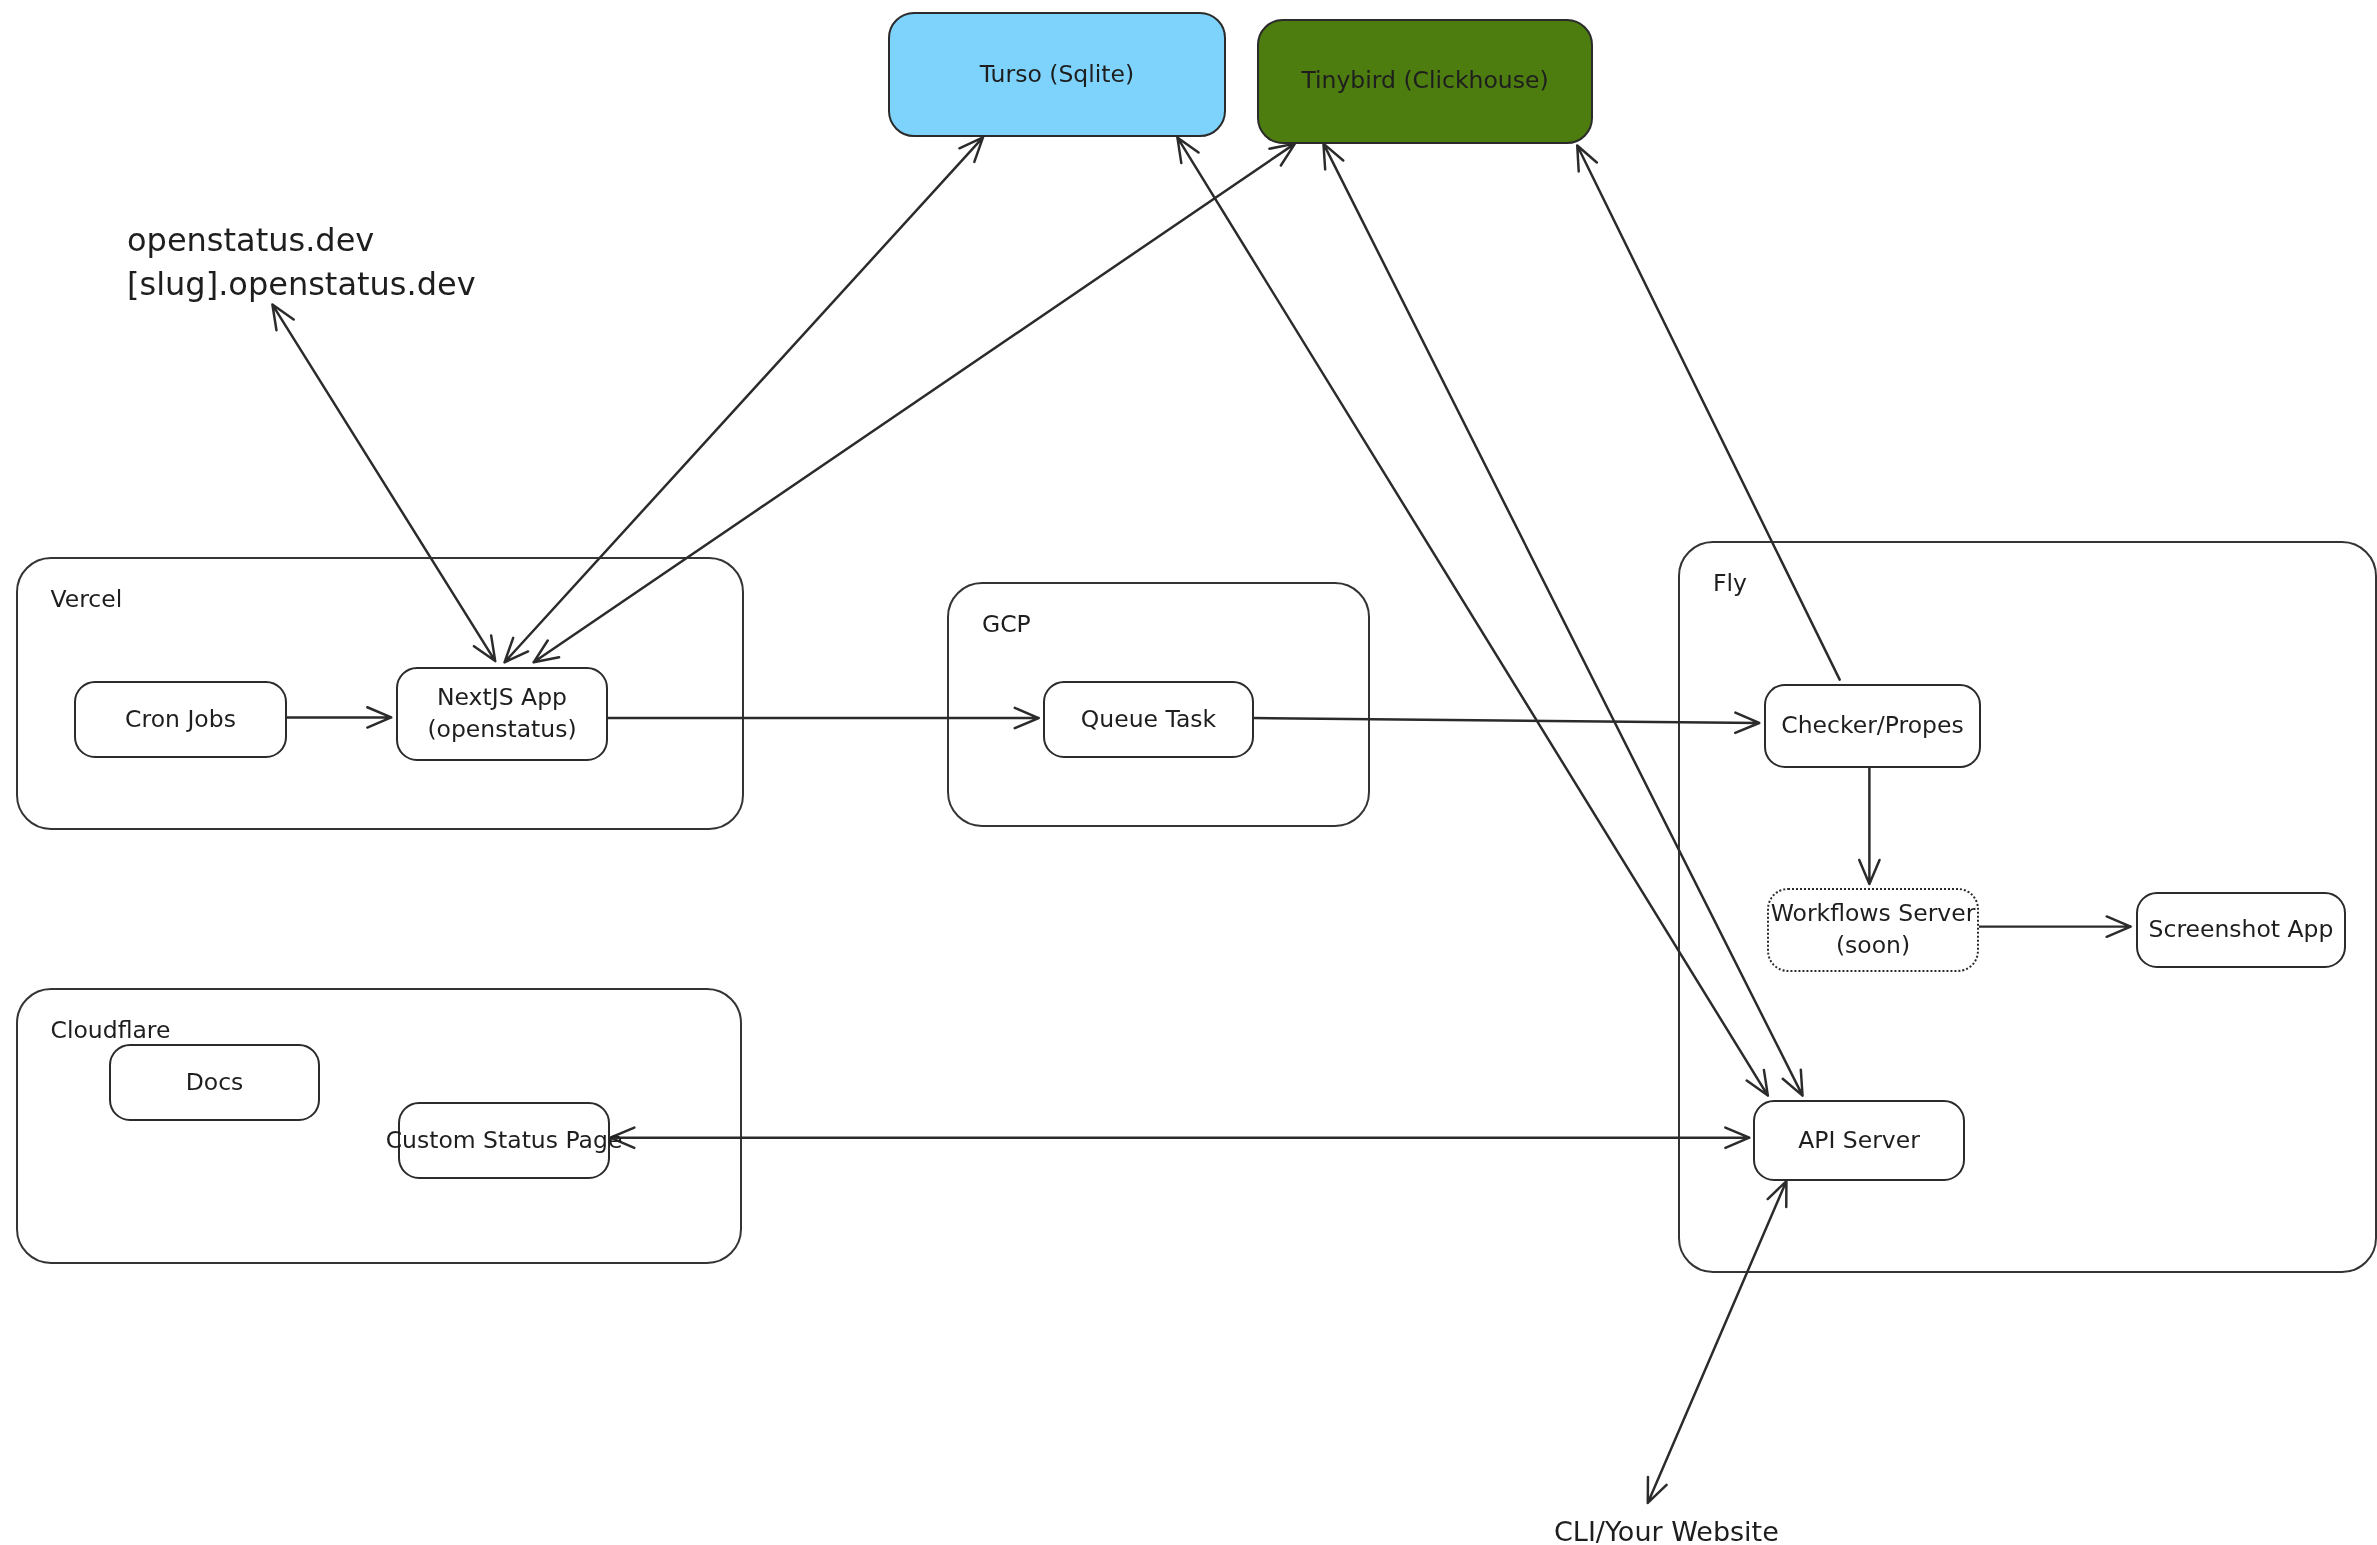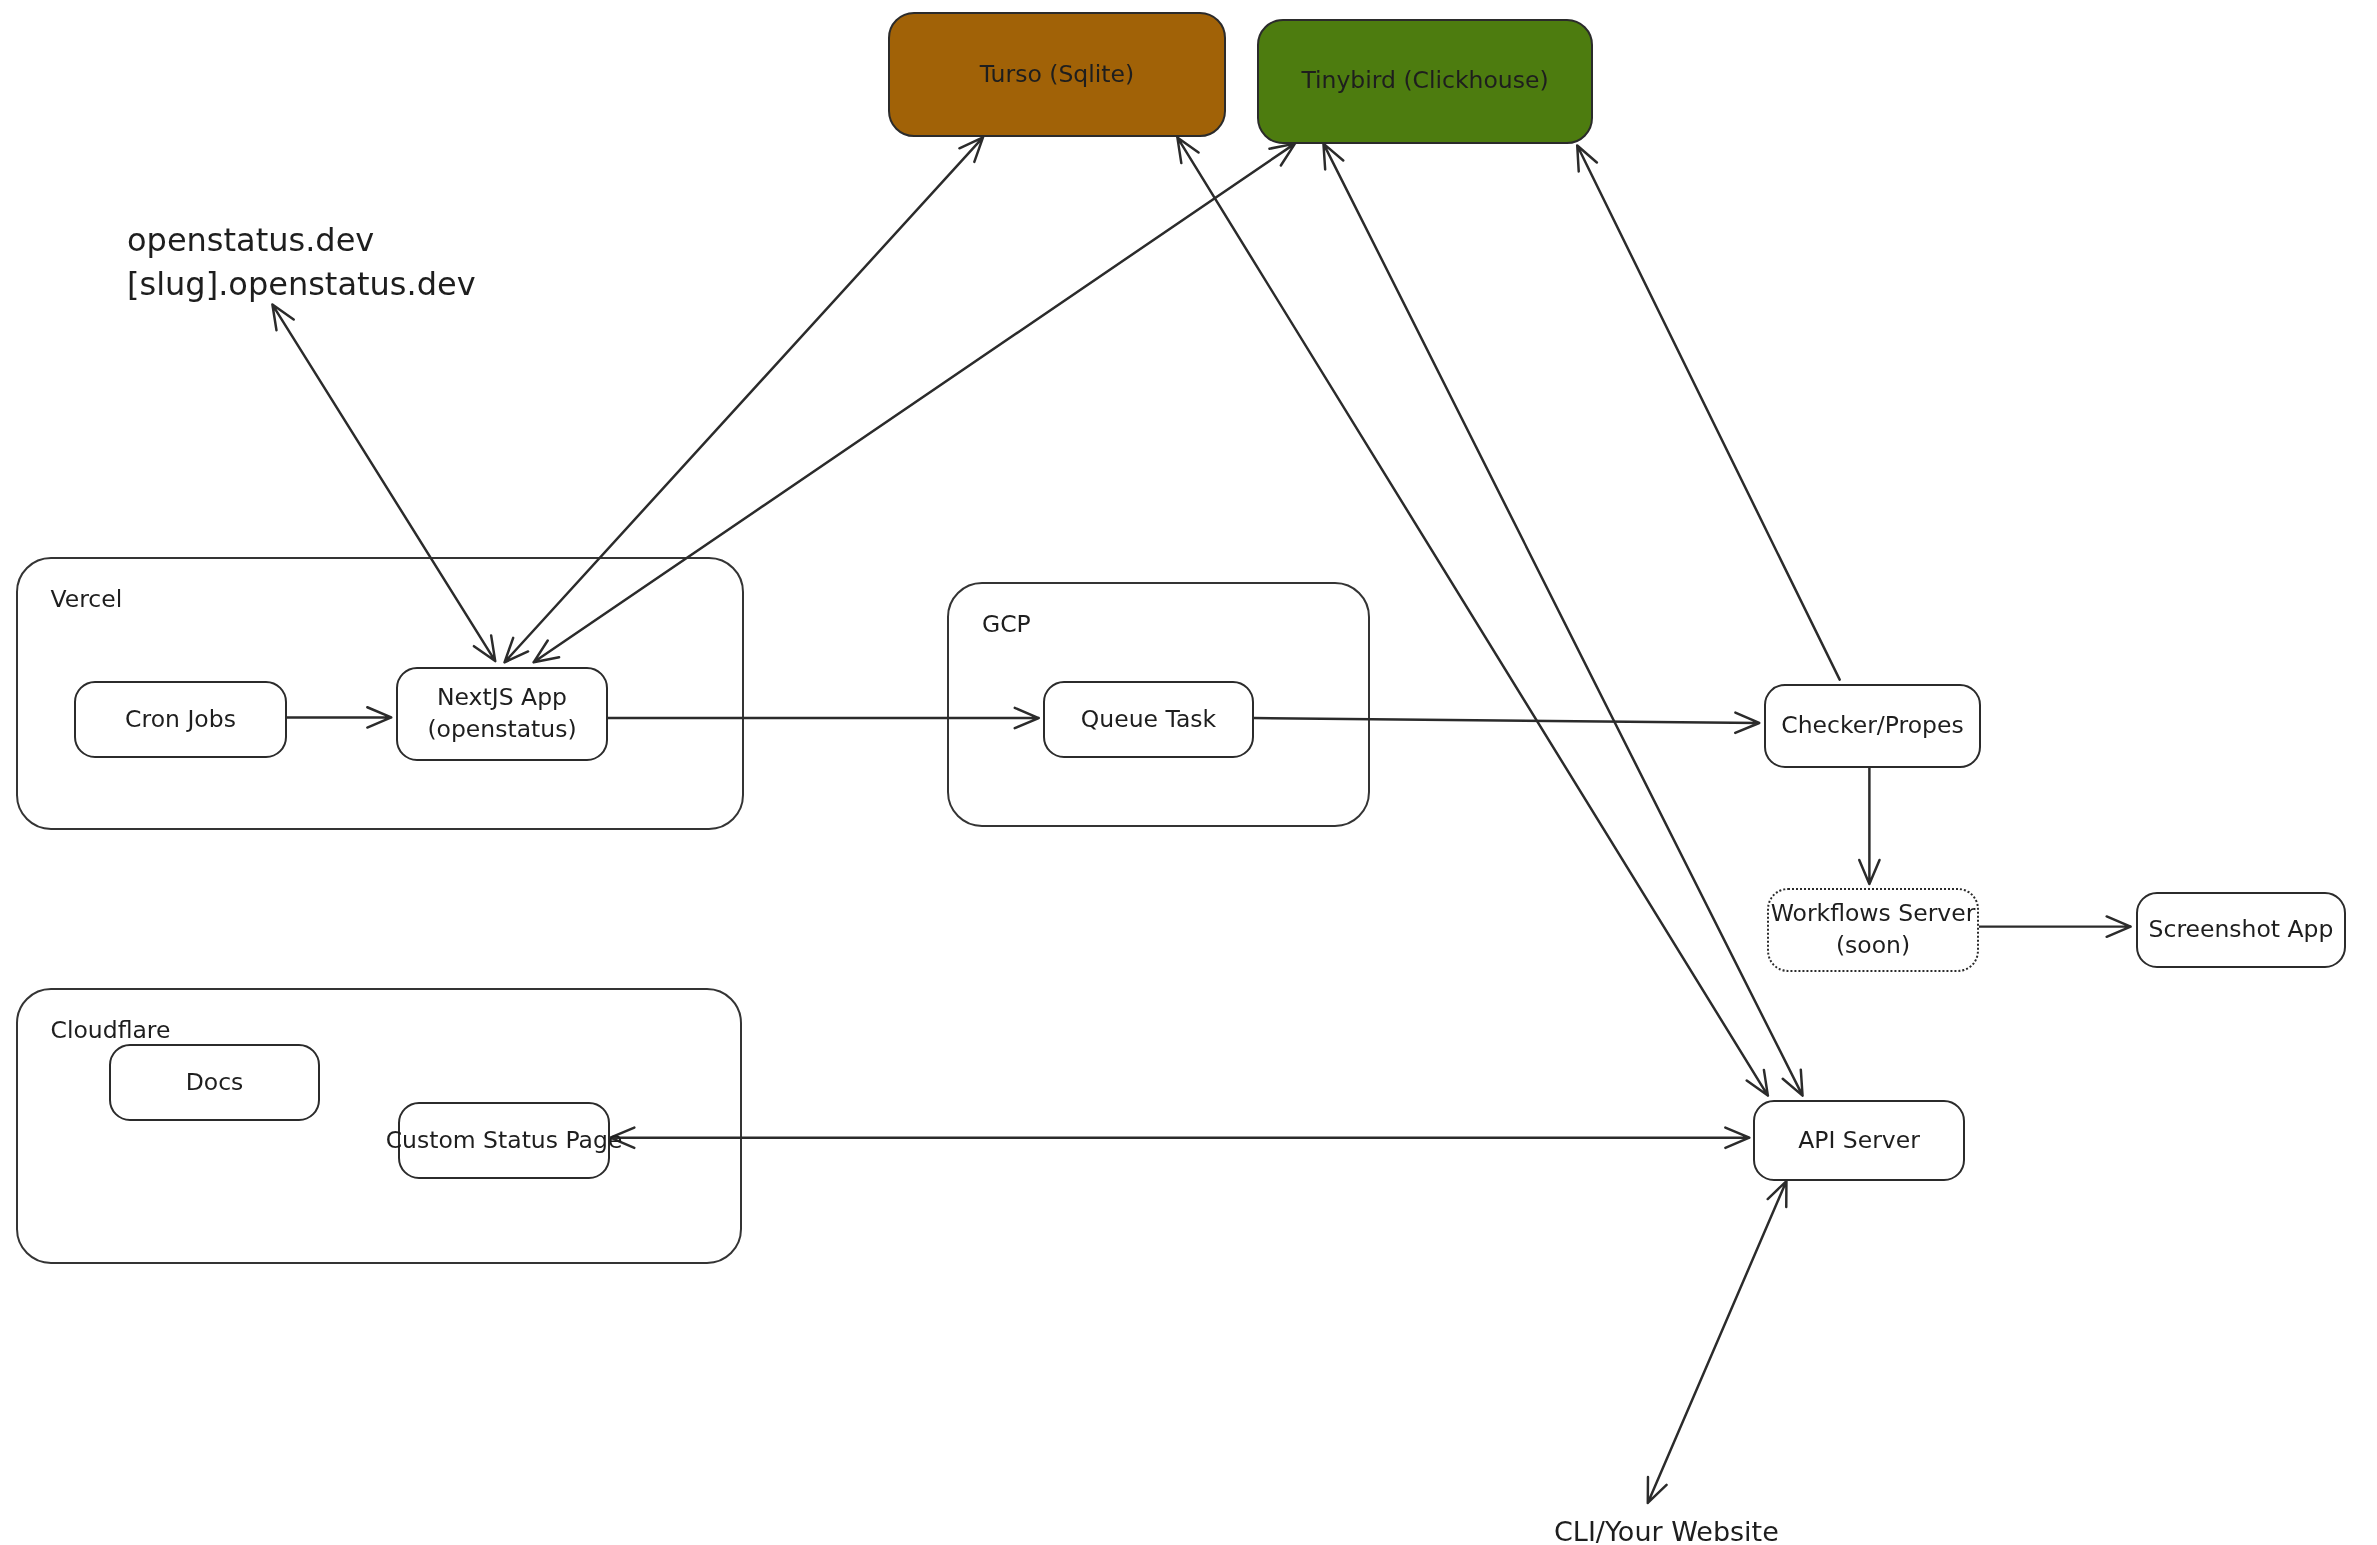--- a/index.html
+++ b/index.html
@@ -91,25 +91,28 @@
         <path d="M2886 1908 L2662 2428 M2662.3 2386.0 L2662 2428 M2692.3 2398.9 L2662 2428 M2885.7 1950.0 L2886 1908 M2855.7 1937.1 L2886 1908 " fill="none" stroke="#2b2b2b" stroke-width="4" stroke-linecap="round" stroke-linejoin="round"></path>
       </g>
     </svg>
 
   <div class="container" style="left: 15.5px; top: 557px; width: 724px; height: 269px;">
     <span class="clabel">Vercel</span>
   </div>
   <div class="container" style="left: 947px; top: 582px; width: 419px; height: 241px;">
     <span class="clabel">GCP</span>
   </div>
+  <div class="container" style="left: 1678px; top: 541px; width: 695px; height: 728px;">
+    <span class="clabel">Fly</span>
+  </div>
   <div class="container" style="left: 15.5px; top: 988px; width: 722px; height: 272px;">
     <span class="clabel">Cloudflare</span>
   </div>
 
-  <div class="node green" style="left: 888px; top: 12.4px; width: 334px; height: 121px; background: #a16207;">
+  <div class="node green" style="left: 888px; top: 12.4px; width: 334px; height: 121px; background: #7dd3fc;">
     <span>Turso (Sqlite)</span>
   </div>
   <div class="node green" style="left: 1257px; top: 18.6px; width: 332px; height: 121px; background: #4d7c0f;">
     <span>Tinybird (Clickhouse)</span>
   </div>
 
   <div class="node" style="left: 74px; top: 681px; width: 209px; height: 73px;">
     <span>Cron Jobs</span>
   </div>
   <div class="node" style="left: 396px; top: 667px; width: 208px; height: 90px;">

